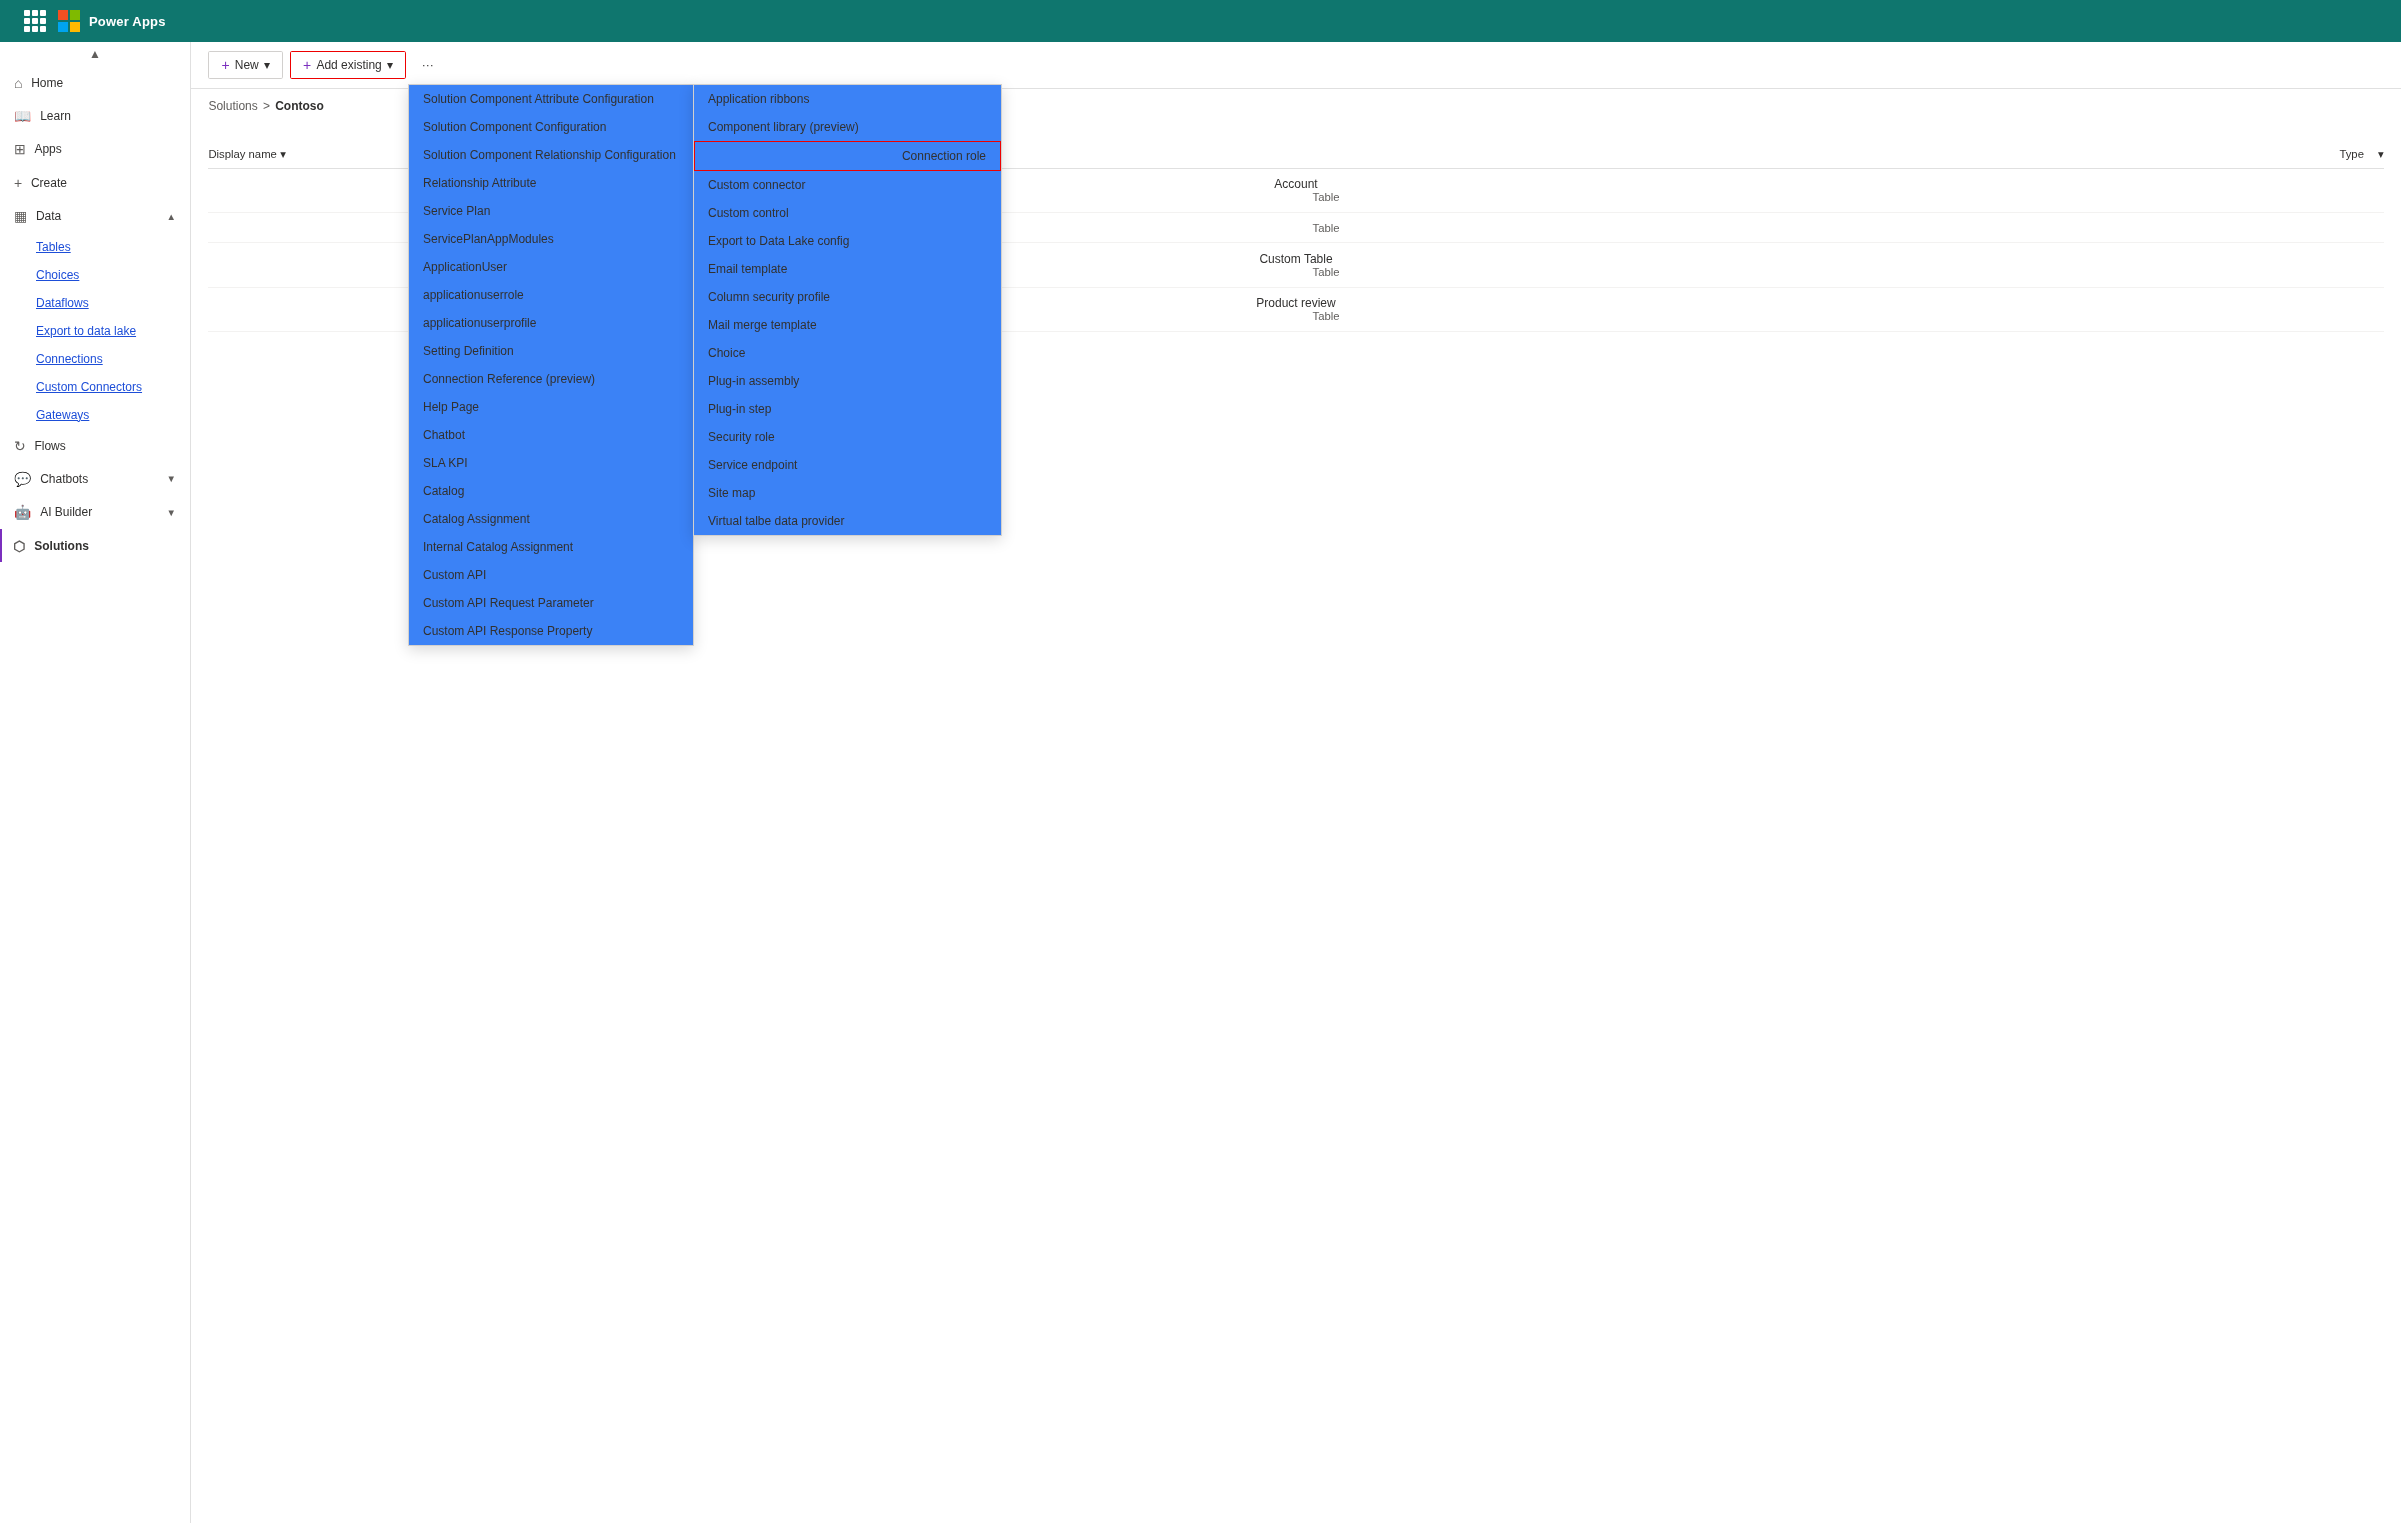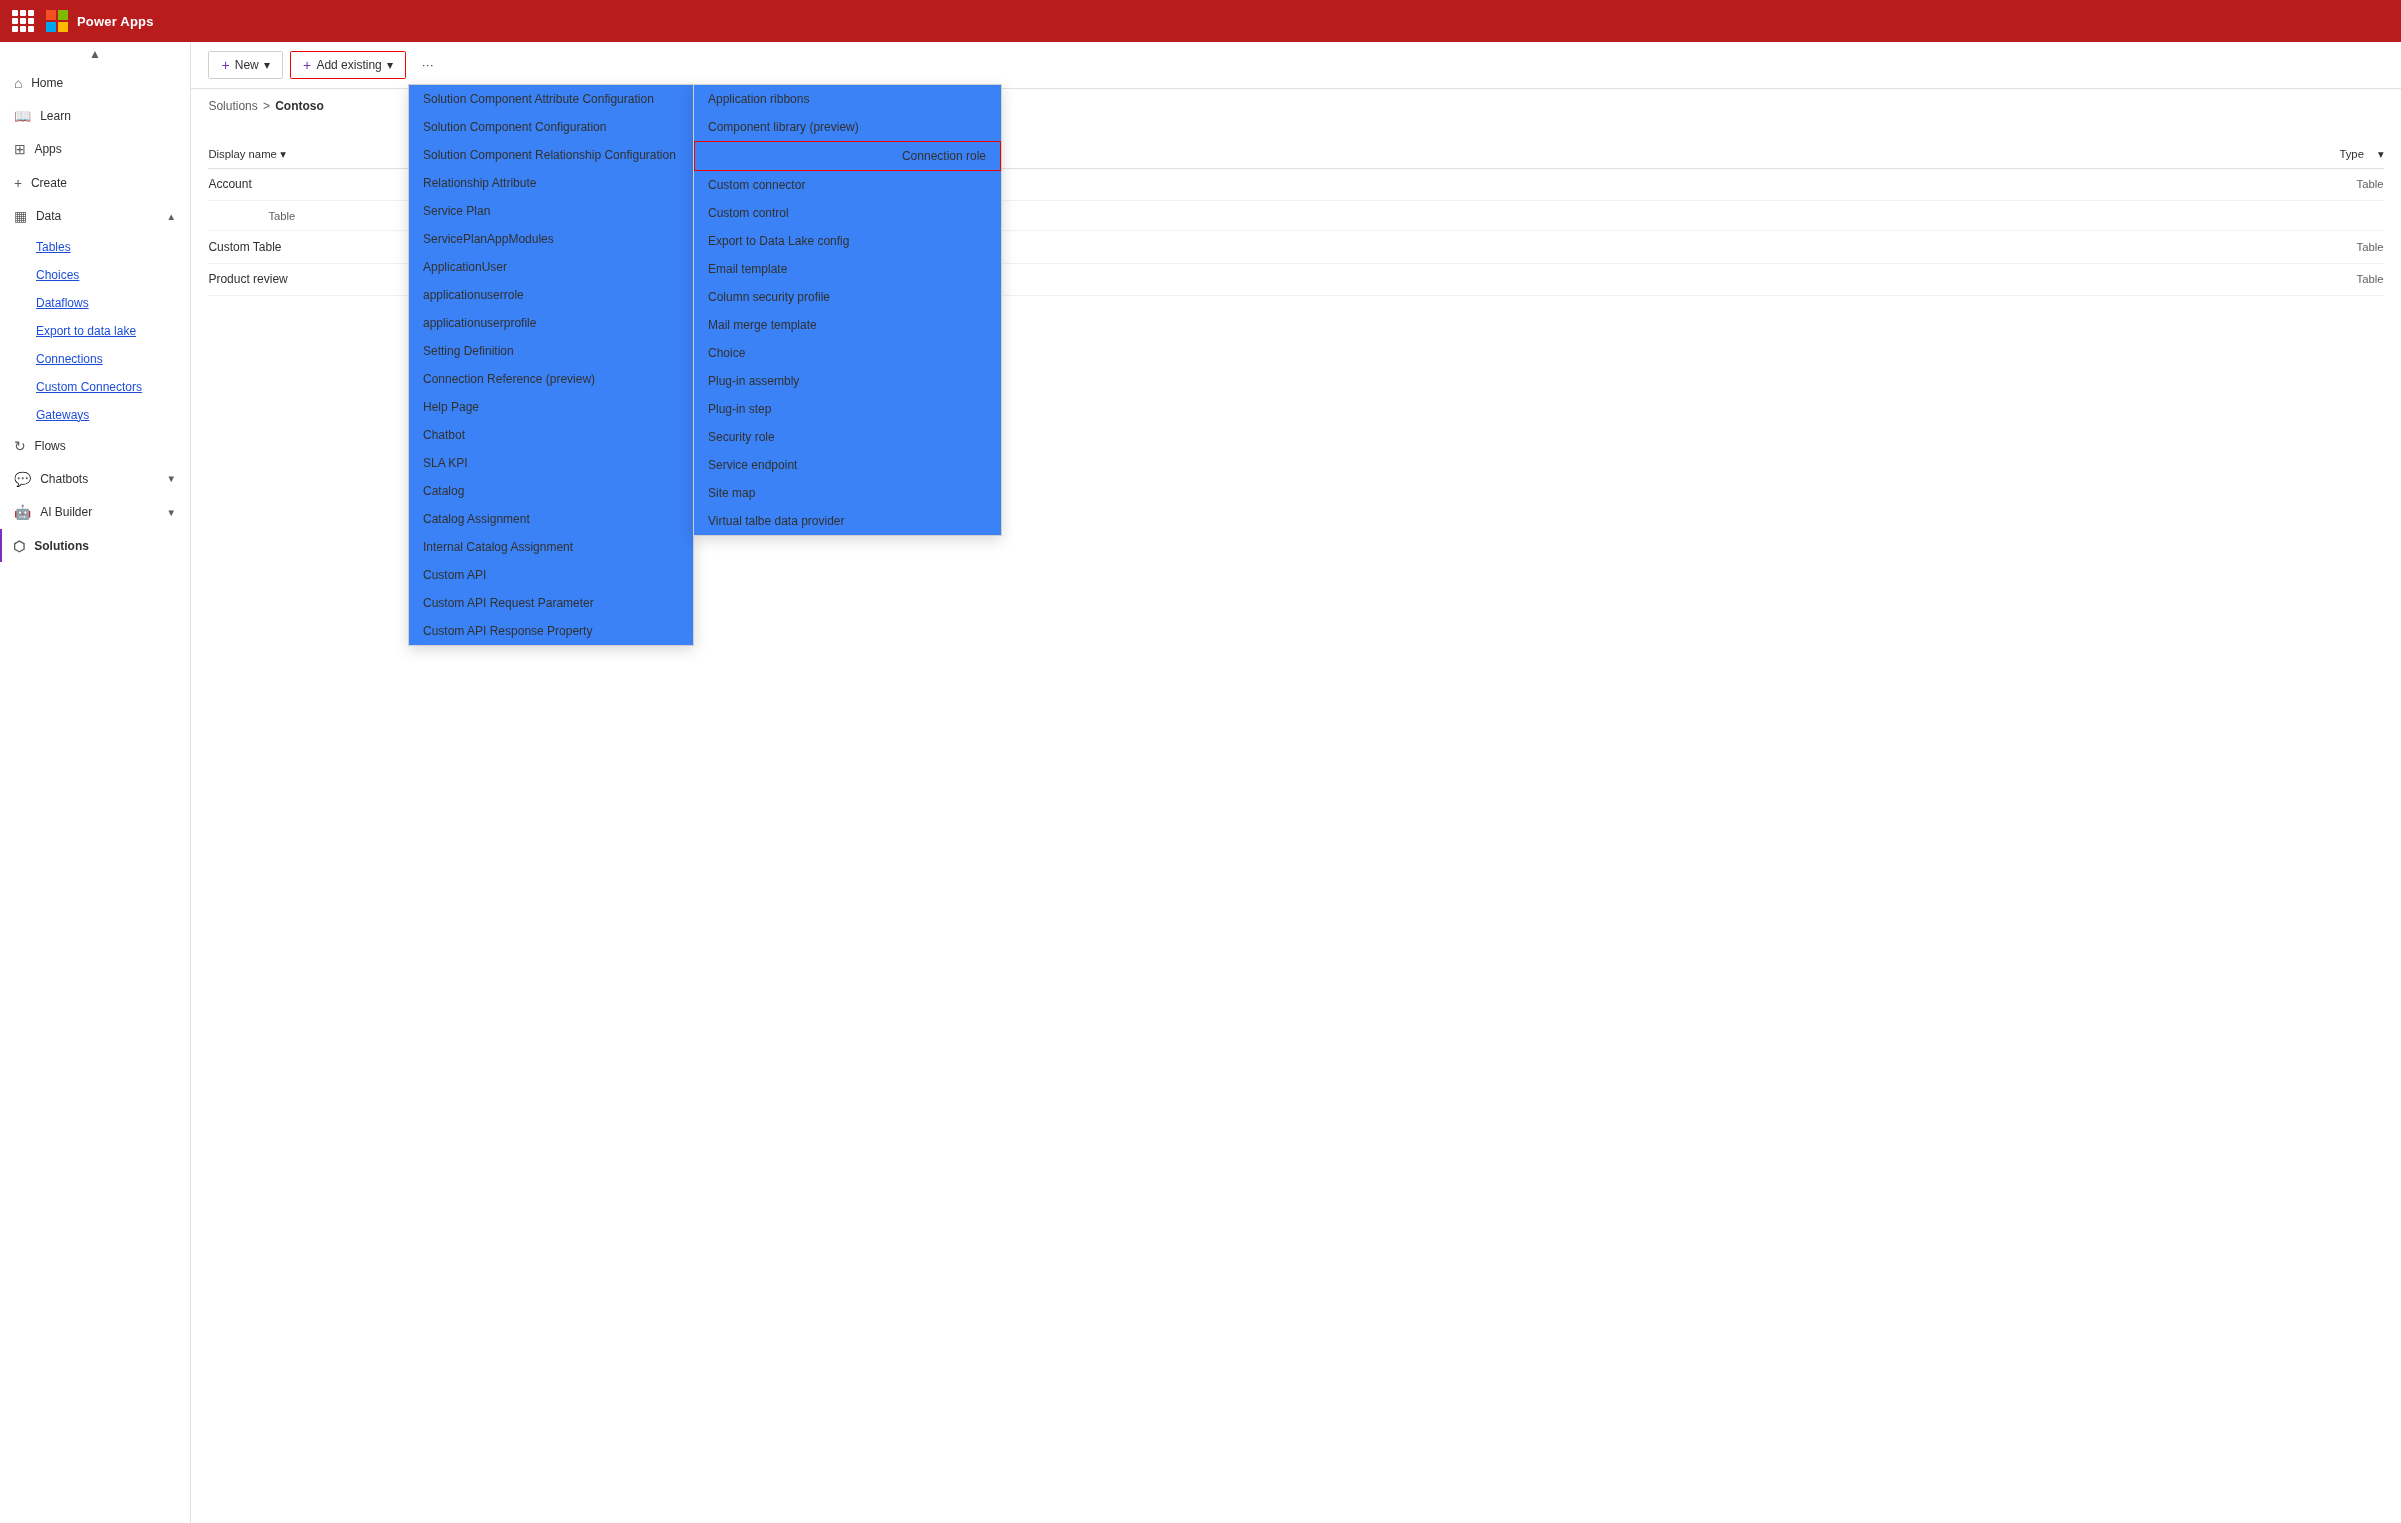--- a/index.html
+++ b/index.html
@@ -2,24 +2,24 @@
 <html style="font-size:14px"><head>
   <meta charset="utf-8">
   <style>
     * { box-sizing: border-box; margin: 0; padding: 0; }
     body { font-family: 'Segoe UI', Arial, sans-serif; font-size: 12px; color: #333; background: #fff; display: flex; flex-direction: column; height: 100vh; overflow: hidden; }
 
     
     .topbar {
       display: flex;
       align-items: center;
-      background: #b91c1c;
+      background: #0f766e;
       color: #fff;
       height: 42px;
-      padding: 0 9px;
+      padding: 0 21px;
       gap: 8.7px;
       flex-shrink: 0;
     }
     .topbar-waffle {
       display: flex; align-items: center; justify-content: center;
       width: 28px; height: 28px; cursor: pointer;
     }
     .waffle-grid {
       display: grid; grid-template-columns: repeat(3, 6px); grid-template-rows: repeat(3, 6px); gap: 1.7px;
     }
@@ -145,20 +145,21 @@
       margin-top: 24px;
     }
     .col-display { flex: 1; display: flex; align-items: center; gap: 3.5px; }
     .col-type { width: 87px; display: flex; align-items: center; gap: 14px; justify-content: flex-end; }
     .table-row {
       display: flex;
       align-items: center;
       padding: 8.7px 0;
       border-bottom: 0.9px solid #f3f2f1;
       font-size: 12px;
+      flex-direction: column;
     }
     .row-name { flex: 1; color: #323130; }
     .row-type { width: 87px; text-align: right; color: #605e5c; font-size: 11.3px; }
 
     
     .dropdown-overlay {
       position: absolute;
       background: #3b82f6;
       border: 0.9px solid #d2d0ce;
       box-shadow: 0 3.5px 14px rgba(0,0,0,0.15);

